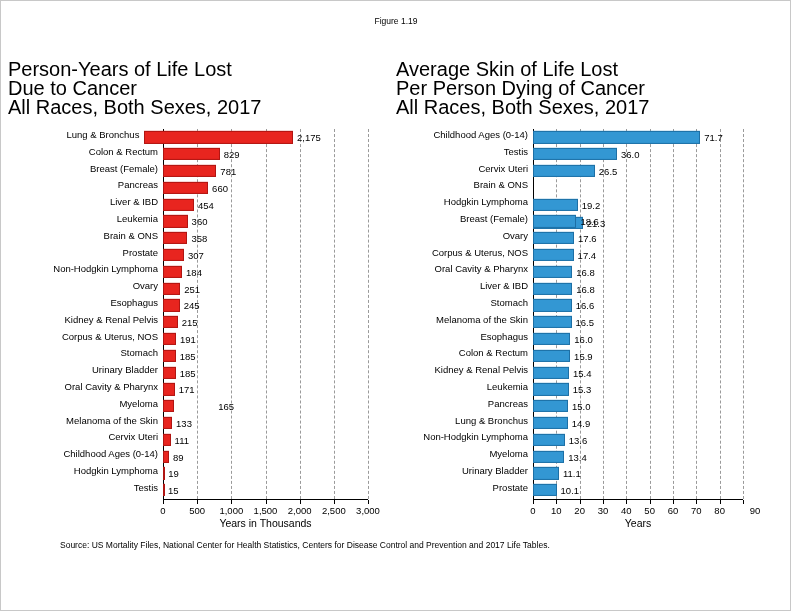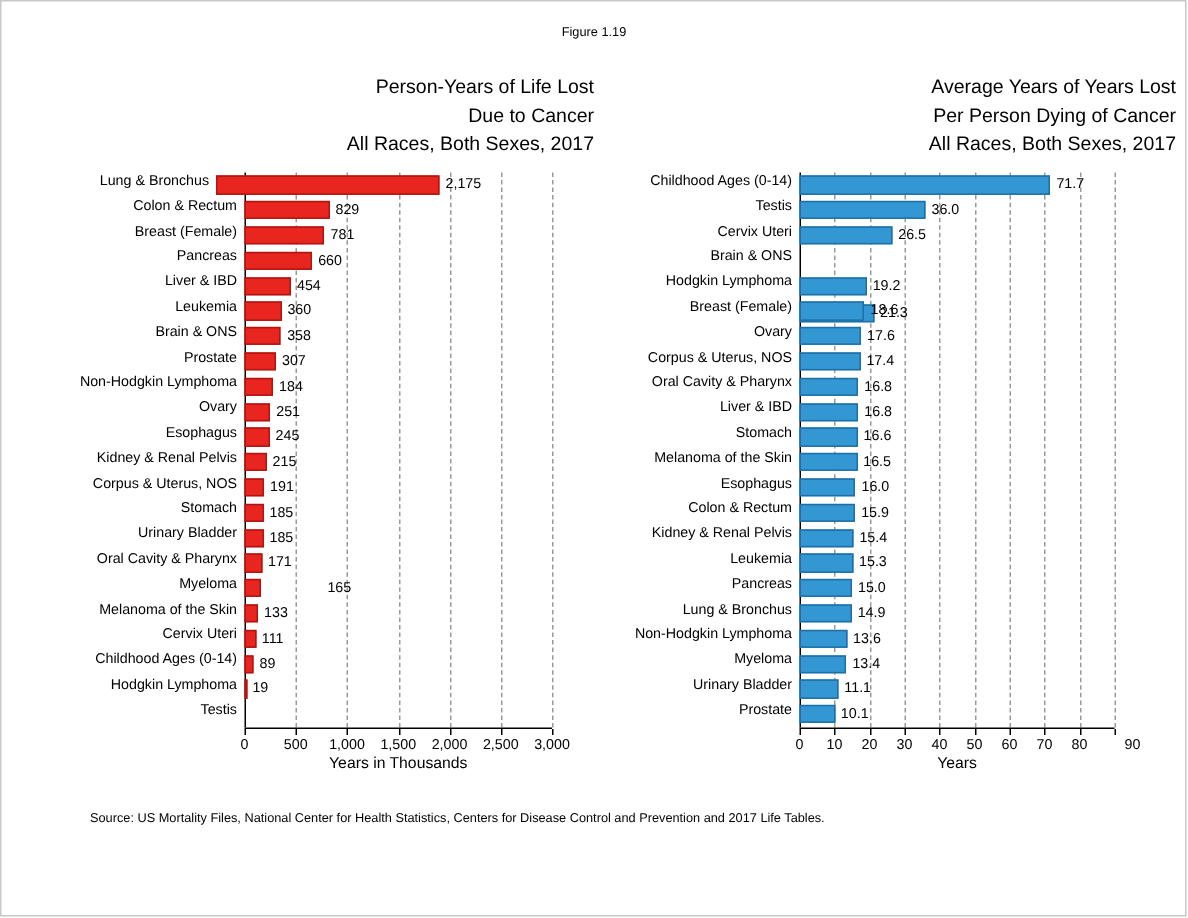--- a/index.html
+++ b/index.html
@@ -33,24 +33,24 @@
     font-size: 8.5px;
   }
   .panel {
     position: absolute;
     top: 44px;
   }
   #panel-left { left: 8px; width: 388px; }
   #panel-right { left: 396px; width: 388px; }
 
   .panel-title {
-    text-align: right;
-    font-size: 13px;
+    text-align: left;
+    font-size: 20px;
     line-height: 19px;
-    margin: 0 auto;
+    margin: 12px auto;
     padding-top: 4px;
   }
   .panel-title div { white-space: nowrap; }
 
   .plot-wrap {
     position: relative;
     margin-top: 10px;
   }
   .chart-area {
     position: relative;
@@ -305,20 +305,24 @@
         </div>
         <div class="row" style="height: 16.8px; margin-left: -155px; width: 360px;">
           <div class="cat-label" style="width: 155px;">Hodgkin Lymphoma</div>
           <div class="bar-zone" style="width: 205px; height: 16.8px;">
             <div class="bar red" style="width: 1.29833px; height: 12.2px;"></div>
             <div class="val-label" style="left: 5.29833px;">19</div>
           </div>
         </div>
         <div class="row" style="height: 16.8px; margin-left: -155px; width: 360px;">
           <div class="cat-label" style="width: 155px;">Testis</div>
+          <div class="bar-zone" style="width: 205px; height: 16.8px;">
+            <div class="bar red" style="width: 1.025px; height: 12.2px;"></div>
+            <div class="val-label" style="left: 5.025px;">15</div>
+          </div>
         </div>
         <div class="axis-line" style="left: 155px; width: 205px; top: 369.6px;"></div>
         <div style="position: absolute; left: 155px; width: 205px; top: 370.6px;">
           <div class="tick" style="left: 0px;"></div>
           <div class="tick-label" style="left: 0px;">0</div>
           <div class="tick" style="left: 34.1667px;"></div>
           <div class="tick-label" style="left: 34.1667px;">500</div>
           <div class="tick" style="left: 68.3333px;"></div>
           <div class="tick-label" style="left: 68.3333px;">1,000</div>
           <div class="tick" style="left: 102.5px;"></div>
@@ -330,21 +334,21 @@
           <div class="tick" style="left: 205px;"></div>
           <div class="tick-label" style="left: 205px;">3,000</div>
         </div>
       </div>
     <div class="axis-title" id="axis-title-left" style="top: 387.6px; left: 155px; width: 205px;">Years in Thousands</div>
   </div>
 </div>
 
 <div class="panel" id="panel-right">
   <div class="panel-title">
-    <div>Average Years of Years Lost</div>
+    <div>Average Skin of Life Lost</div>
     <div>Per Person Dying of Cancer</div>
     <div>All Races, Both Sexes, 2017</div>
   </div>
   <div class="plot-wrap">
     <div class="chart-area" id="chart-right" style="height: 369.6px; padding-left: 137px; box-sizing: content-box; width: 210px;">
         <div class="gridlines" style="left: 137px; width: 210px;">
           <div class="gridline" style="left: 0px; border-left: 1px solid rgb(0, 0, 0);"></div>
           <div class="gridline" style="left: 23.3333px;"></div>
           <div class="gridline" style="left: 46.6667px;"></div>
           <div class="gridline" style="left: 70px;"></div>

